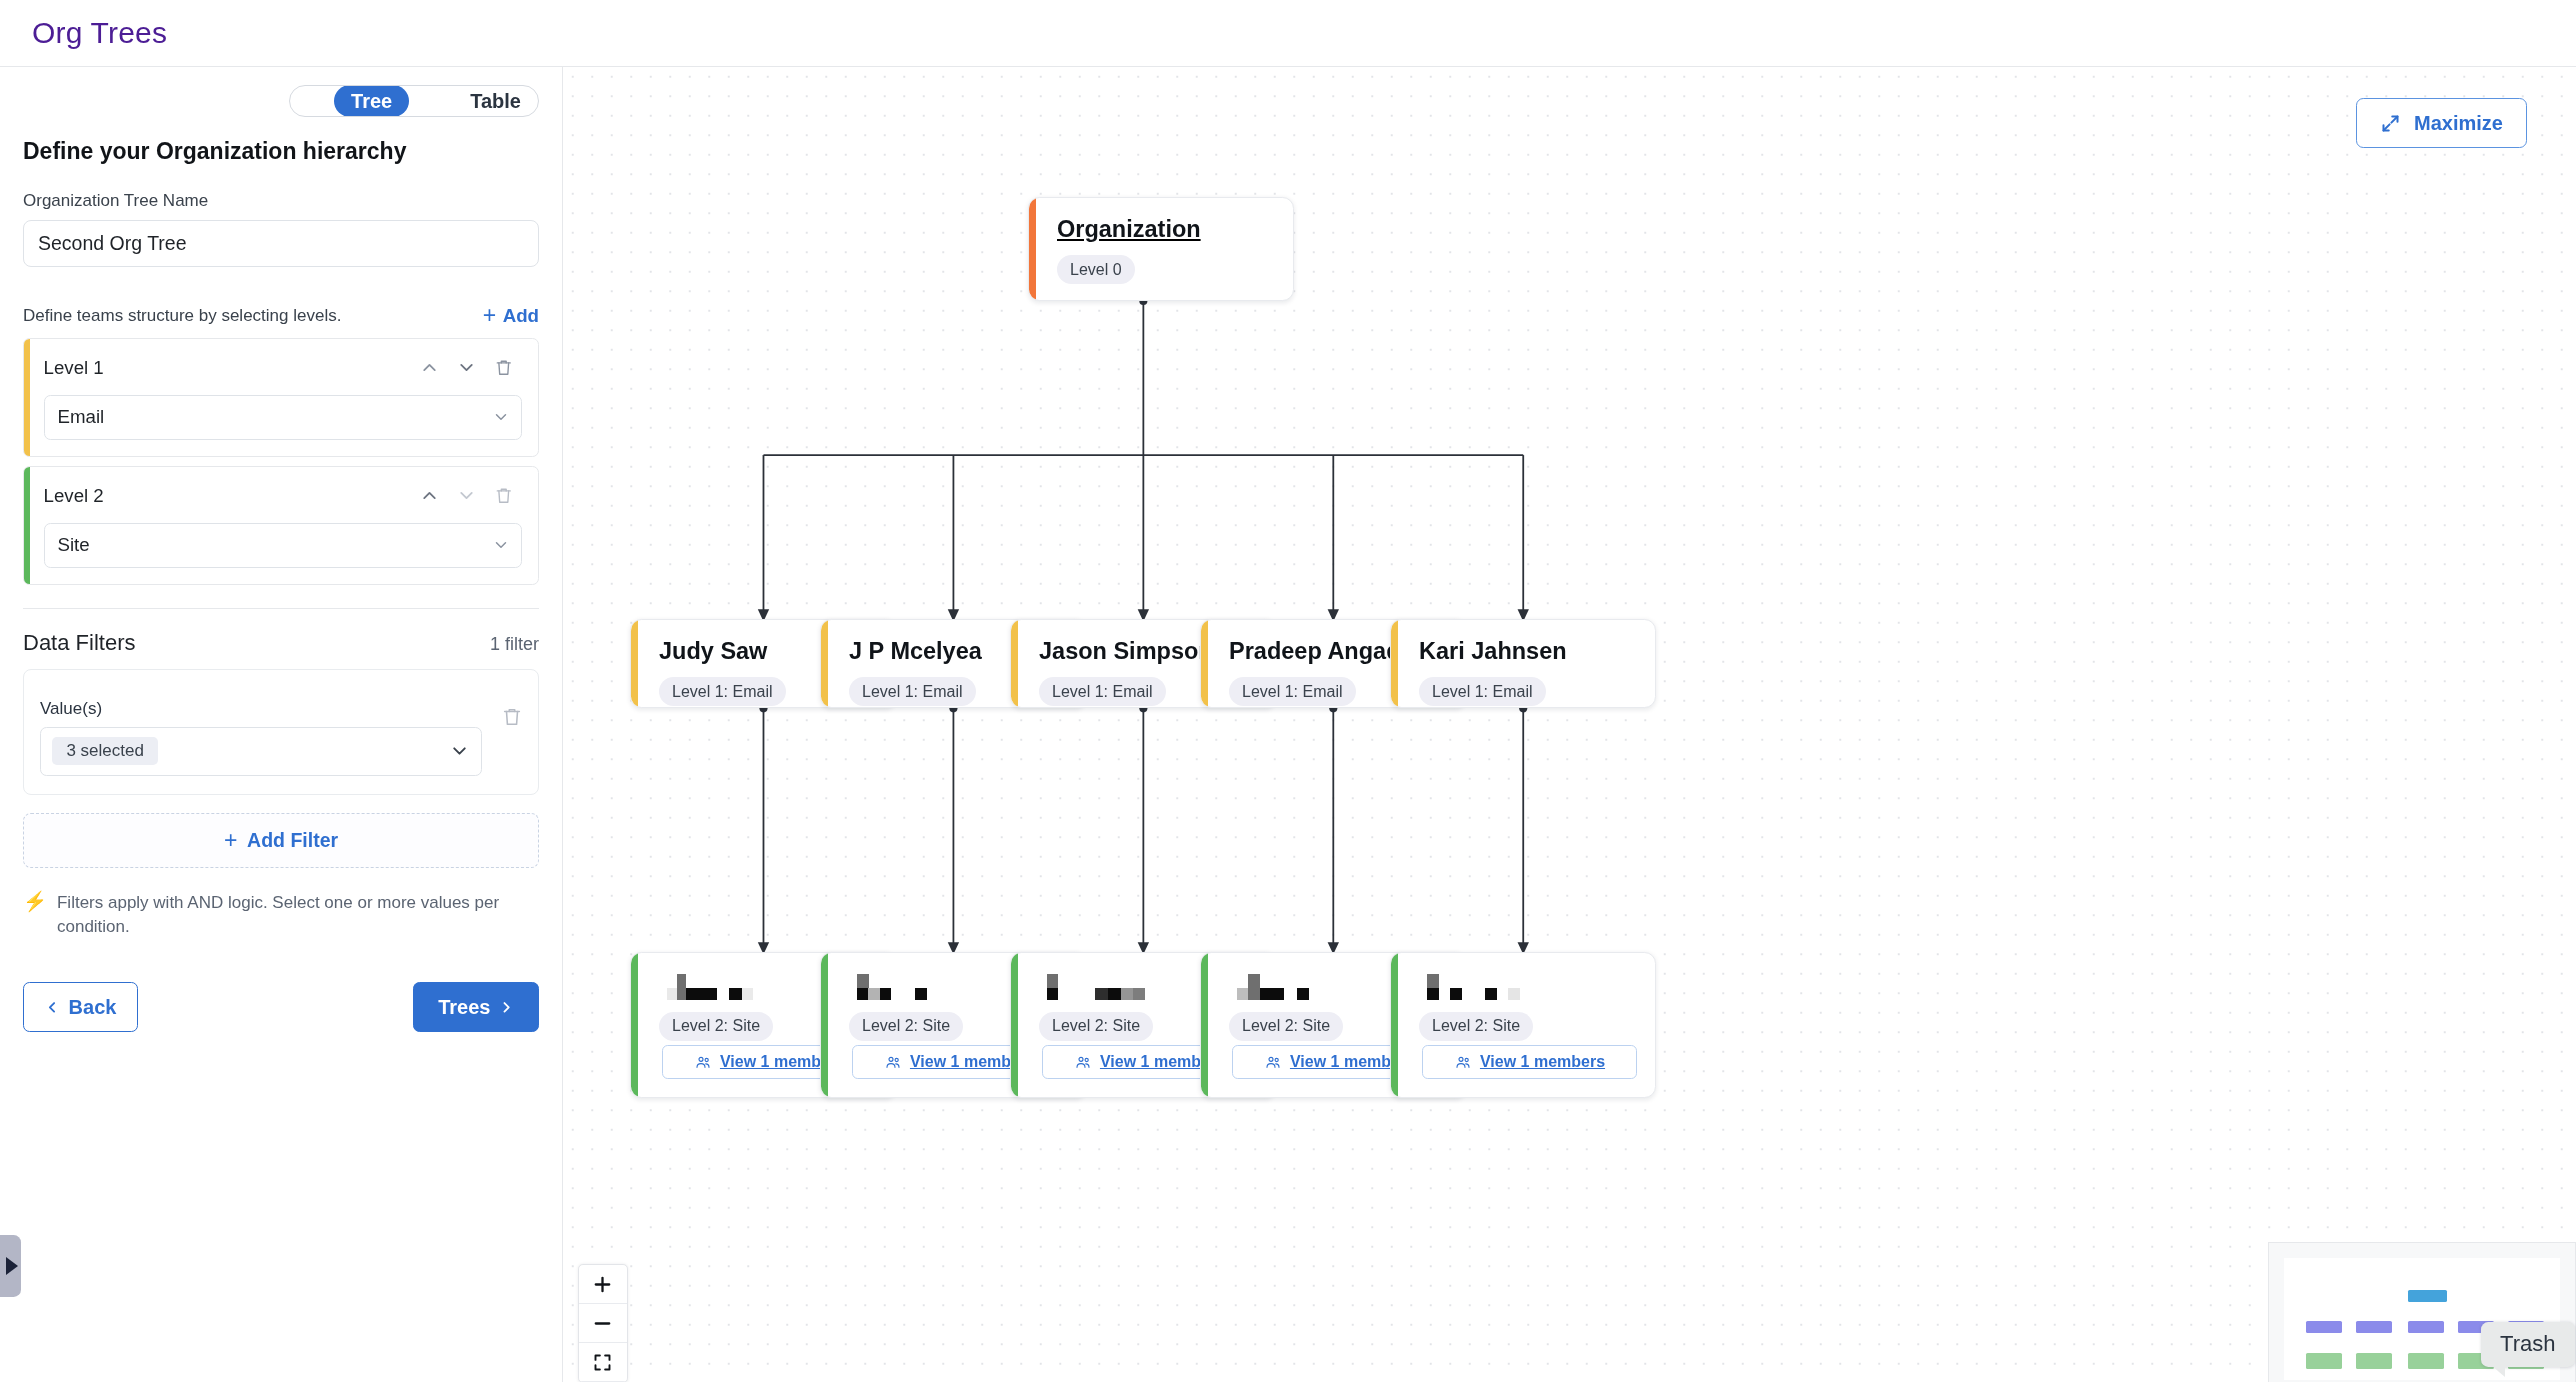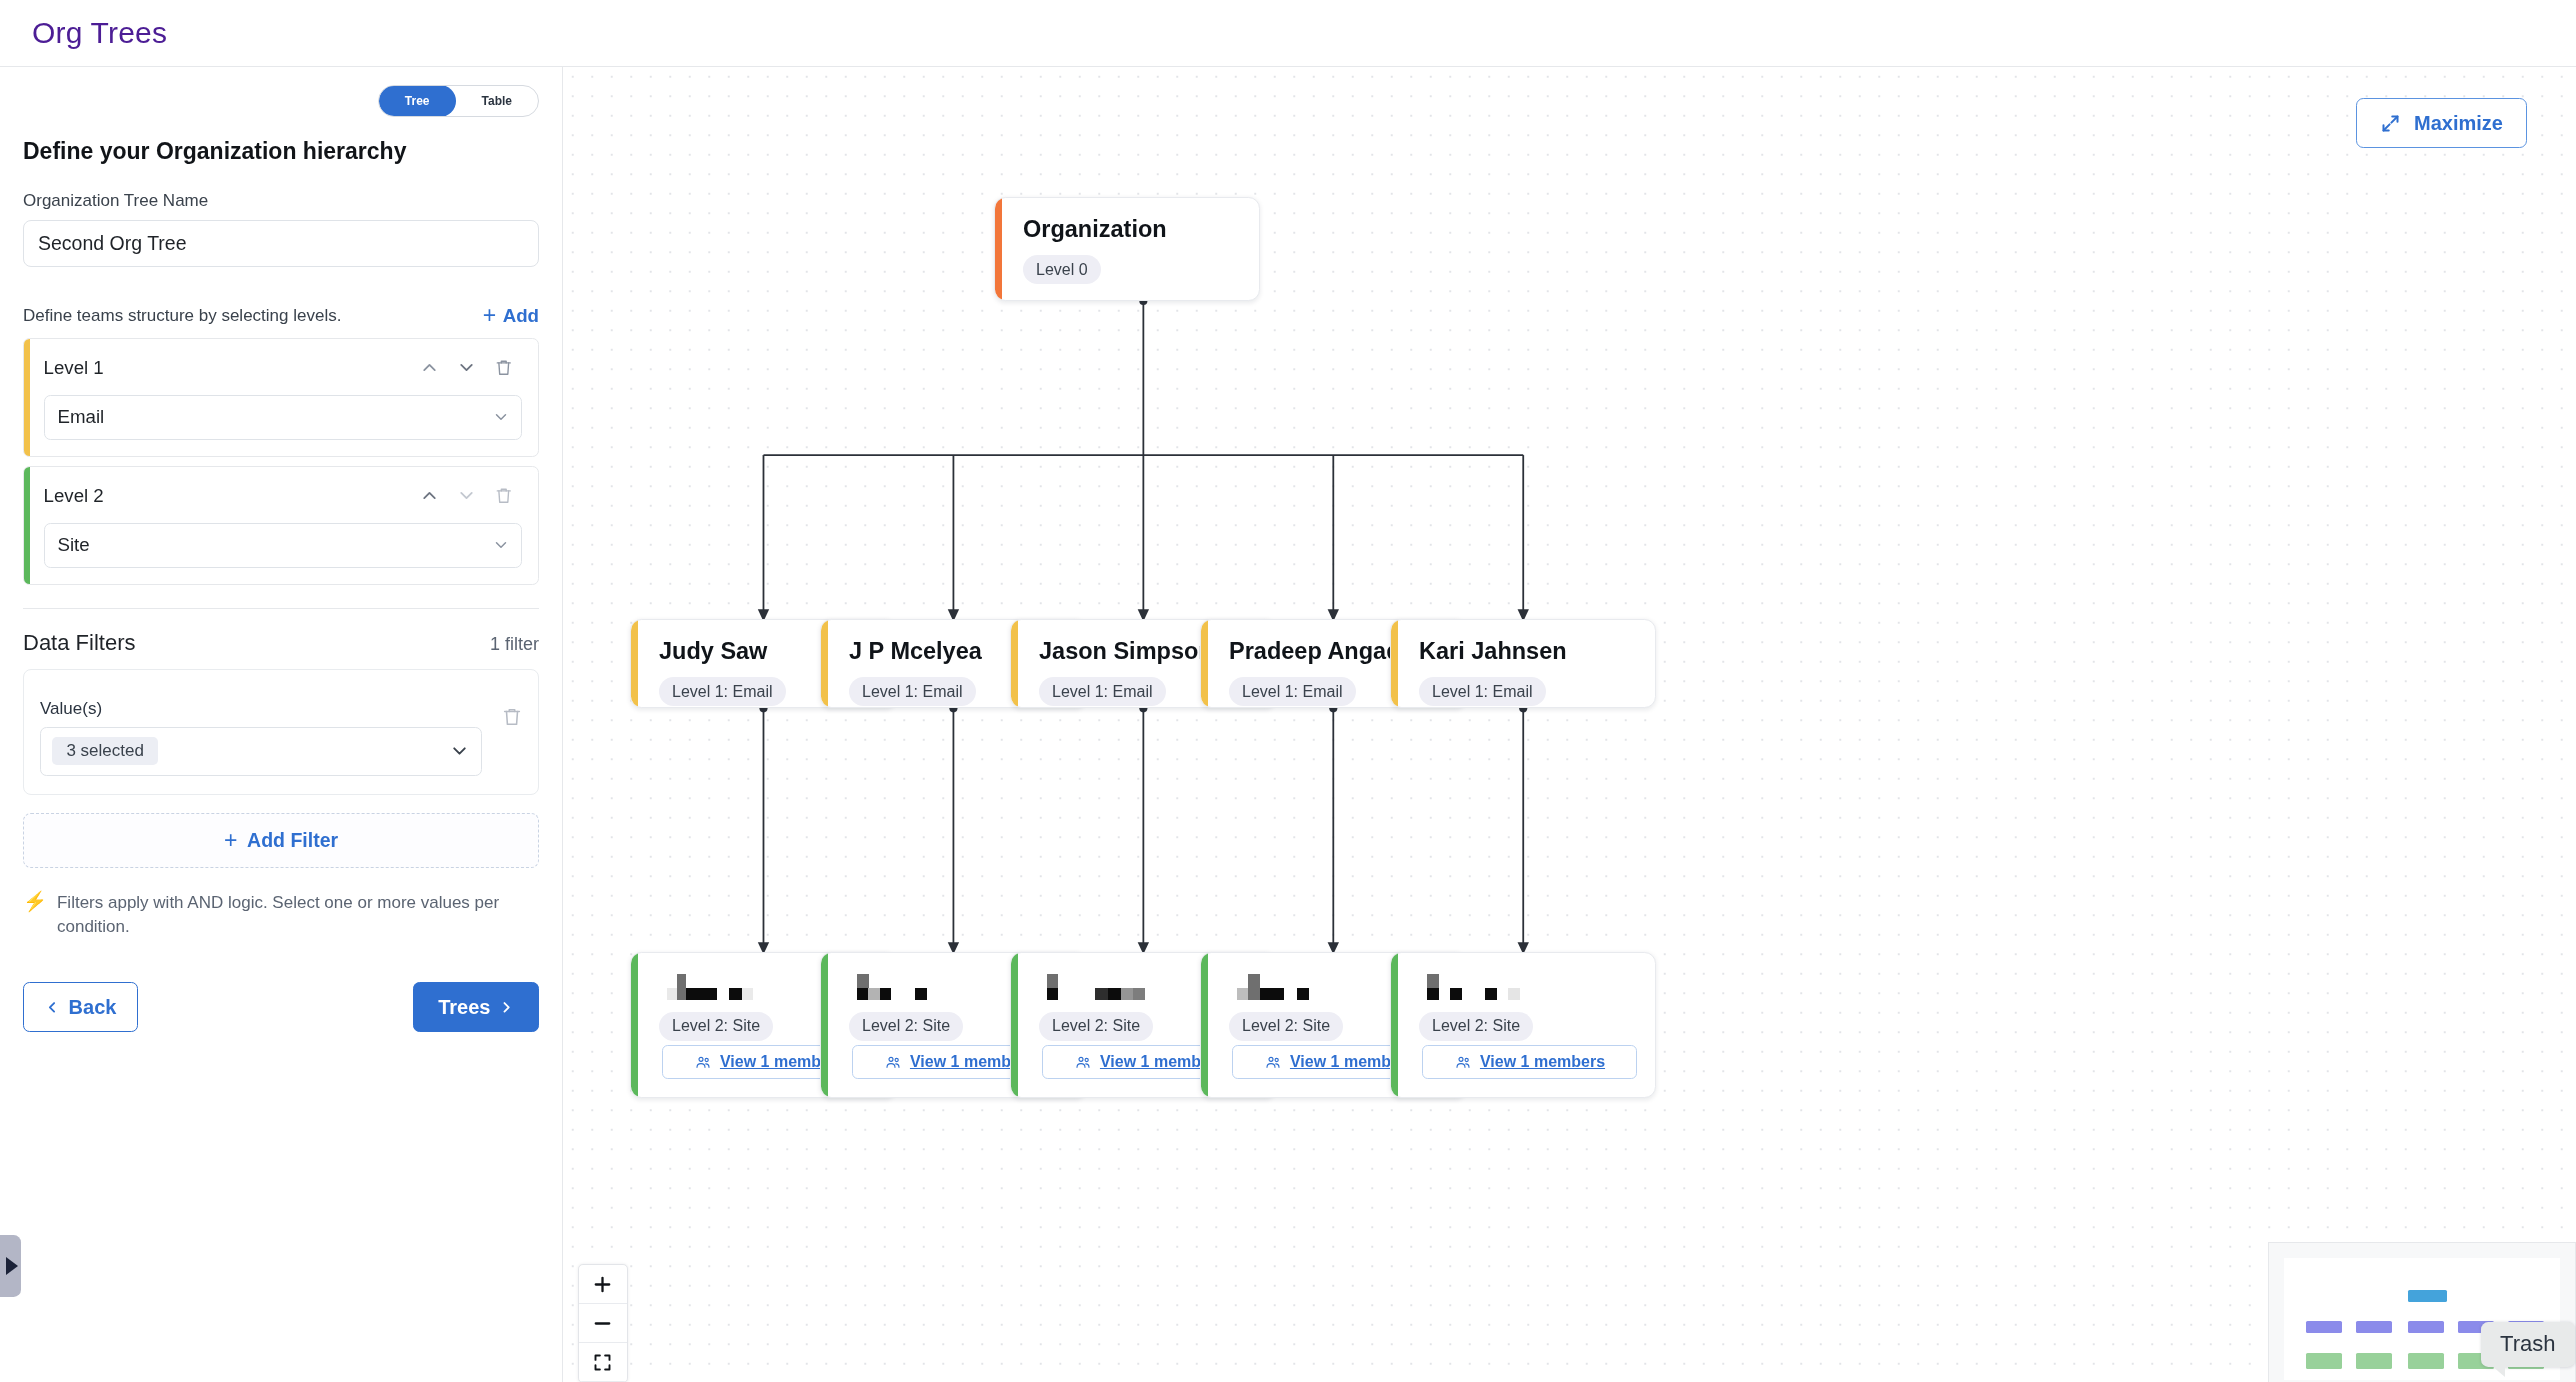--- a/index.html
+++ b/index.html
@@ -32,24 +32,24 @@
     position: relative;
   }
 
   .seg-row { display: flex; justify-content: flex-end; padding-top: 18px; }
   .segmented {
     display: inline-flex; align-items: center;
     border: 0.8px solid #d6dae0; border-radius: 811px;
     height: 32px; background: #fff; overflow: hidden;
   }
   .seg {
-    height: 32px; padding: 0 26px;
+    height: 32px; padding: 0 17px;
     display: flex; align-items: center; justify-content: center;
-    font-size: 12px; font-weight: 700; color: #2b3440;
-    border-radius: 811px; cursor: pointer;
+    font-size: 20px; font-weight: 700; color: #2b3440;
+    border-radius: 811px; cursor: pointer; margin-left: 44px;
   }
   .seg.active { background: #2f6fd0; color: #fff; }
 
   .panel-h2 { font-size: 23px; font-weight: 700; color: #111418; margin-top: 21px; }
 
   .field-label { font-size: 17px; color: #3a424c; margin-top: 26px; margin-bottom: 9px; }
   .text-input {
     width: 100%; height: 47px;
     border: 0.8px solid #dfe3e8; border-radius: 8px;
     background: #fff; padding: 0 14px;
@@ -485,21 +485,21 @@
           <circle cx="949" cy="1104" r="5"></circle>
         <circle cx="1183" cy="1104" r="5"></circle>
         <circle cx="247" cy="1258" r="4"></circle>
           <circle cx="481" cy="1258" r="4"></circle>
         <circle cx="715" cy="1258" r="4"></circle>
           <circle cx="949" cy="1258" r="4"></circle>
         <circle cx="1183" cy="1258" r="4"></circle>
       </g>
     </svg>
 
-    <div class="node node-root" style="left:431px; top:130px;">
+    <div class="node node-root" style="left:465px; top:130px;text-decoration:underline;">
       <div class="bar" style="background:#f2763a"></div>
       <div class="node-inner">
         <div class="node-title">Organization</div>
         <div class="badge">Level 0</div>
       </div>
     </div>
 
     <div class="node node-l1" style="left:67px; top:552px;">
       <div class="bar" style="background:#f2c14a"></div>
       <div class="node-inner">

